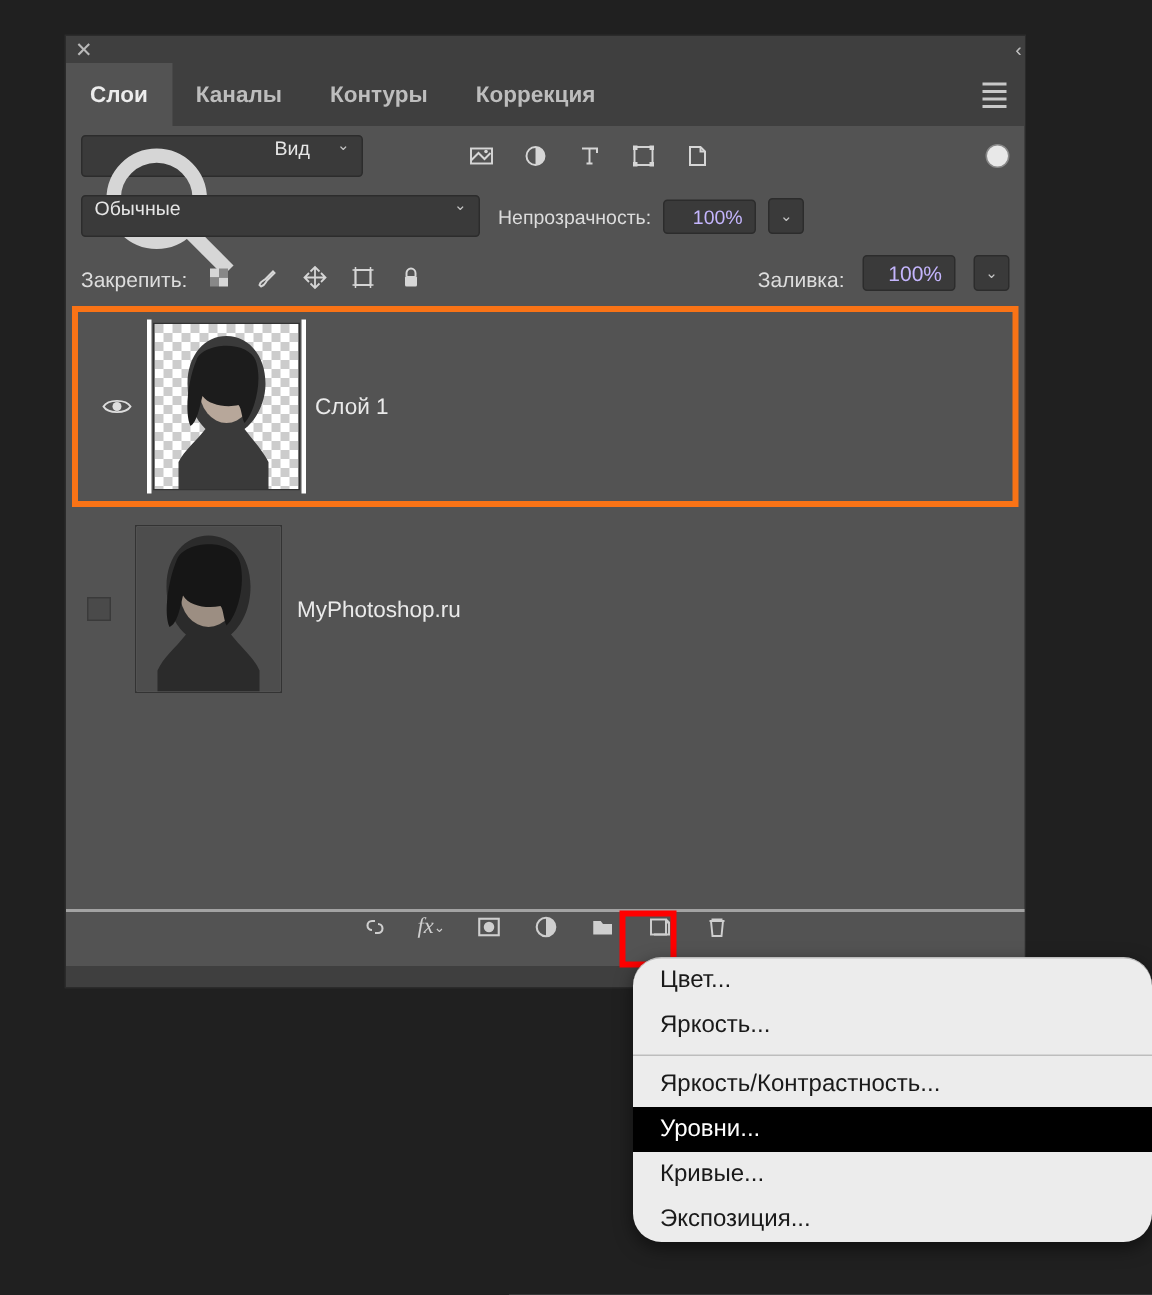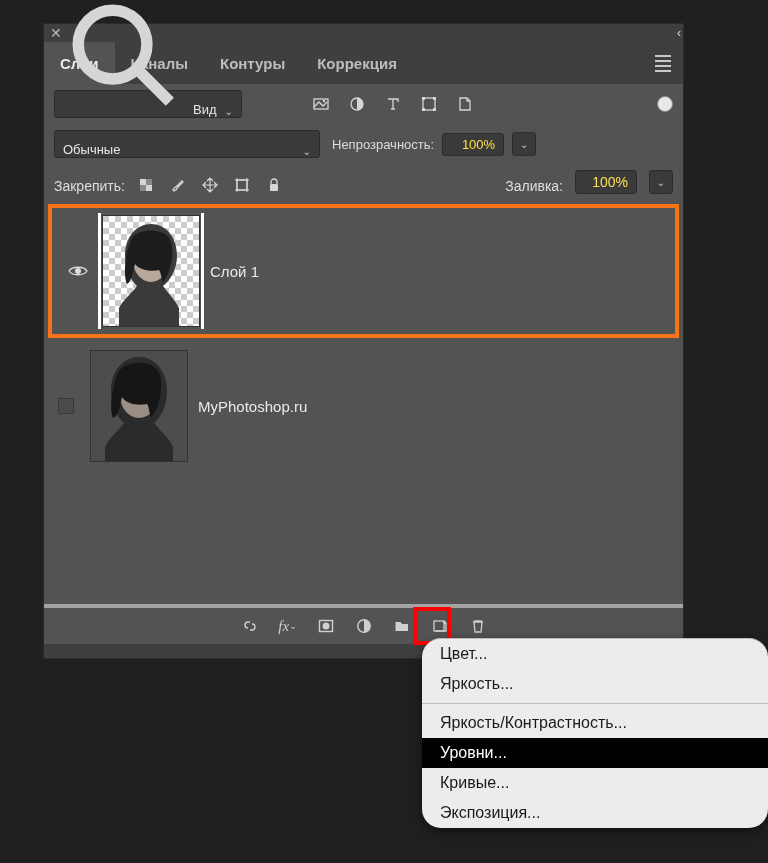--- a/index.html
+++ b/index.html
@@ -72,35 +72,35 @@
   }
 
   .row { display: flex; align-items: center; padding: 6px 10px; gap: 8px; }
   .dropdown {
     background: #3a3a3a;
     border: 1px solid #2c2c2c;
     border-radius: 3px;
     color: #e6e6e6;
     height: 26px;
     display: flex;
-    align-items: flex-end;
+    align-items: flex-start;
     padding: 0 8px;
-    gap: 8px;
+    gap: 18px;
   }
   .dropdown .chev { margin-left: auto; font-size: 10px; color:#c8c8c8; }
   .icon-btn {
     width: 22px; height: 22px;
     display:flex;align-items:center;justify-content:center;
     color:#d6d6d6;
   }
   .icon-btn svg { width: 16px; height: 16px; display: block; }
   .toolbar-right { margin-left: auto; display:flex; gap:14px; align-items:center; }
   .val-box {
     background:#3a3a3a;border:1px solid #2c2c2c;border-radius:3px;
-    padding: 3px 8px; min-width:44px; text-align:right; color:#fde047;
+    padding: 3px 8px; min-width:44px; text-align:right; color:#c4b5fd;
   }
   .chev-box {
     width:22px;height:22px;border:1px solid #2c2c2c;background:#3a3a3a;border-radius:3px;
     display:flex;align-items:center;justify-content:center;font-size:10px;color:#c8c8c8;
   }
   .lock-row { padding: 6px 10px; display:flex;align-items:flex-end;gap:12px;font-size:14px;color:#ddd;}
   .lock-icons { display:flex;gap:14px; align-items:center;}
   .lock-icons .icon-btn { width:18px;height:18px; }
 
   .layer-list { flex:1; overflow:hidden; padding-top:4px;}
@@ -131,22 +131,22 @@
   .thumb.sel::after{right:-5px;}
   .layer-name { font-size:15px; color:#eaeaea; }
   .layer-highlight {
     border: 4px solid #f97316;
     padding: 3px 4px;
     margin: 0 4px;
   }
 
   .bottom-bar {
     height: 36px;
-    border-top: 4px solid #a3a3a3;
-    display:flex;align-items:center;justify-content:center;gap:18px;
+    border-top: 2px solid #a3a3a3;
+    display:flex;justify-content:center;gap:18px;
     background:#535353;
     position: relative;
   }
   .bottom-bar .icon-btn { width:20px;height:20px;color:#cfcfcf; }
   .bot-highlight {
     position:absolute;
     border:4px solid #ff0000;
     width:30px;height:30px;
     pointer-events:none;
   }

